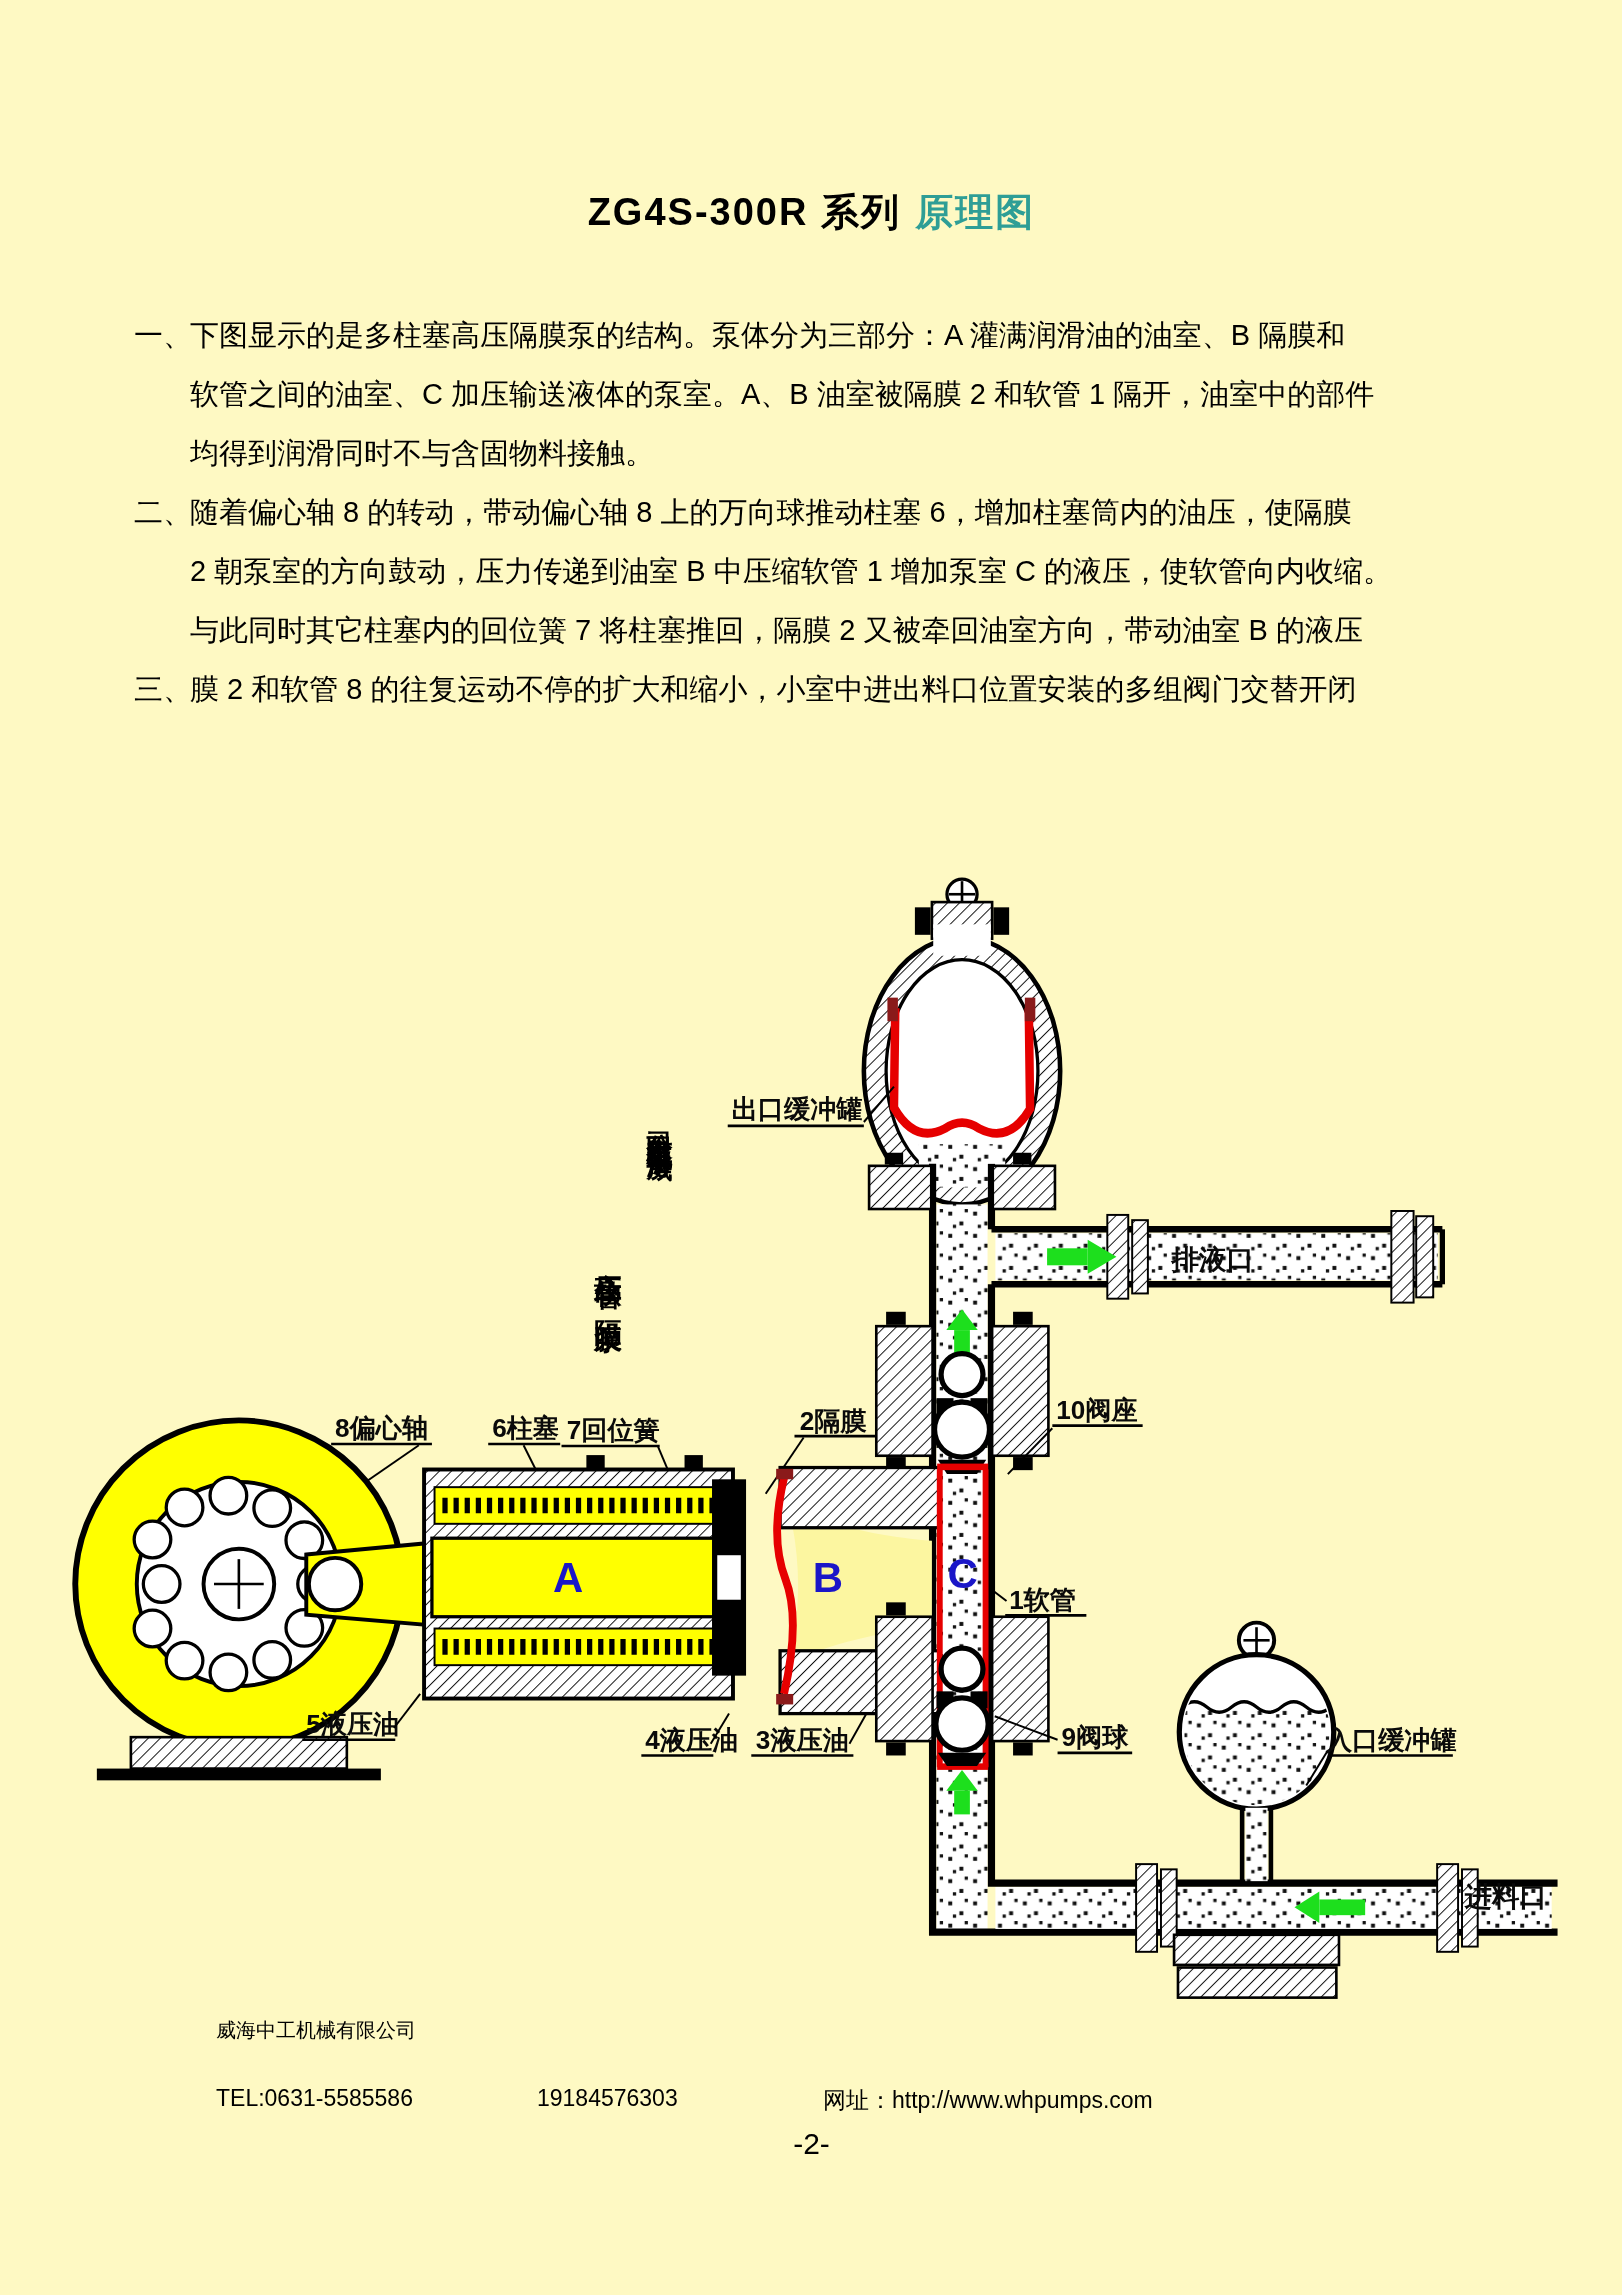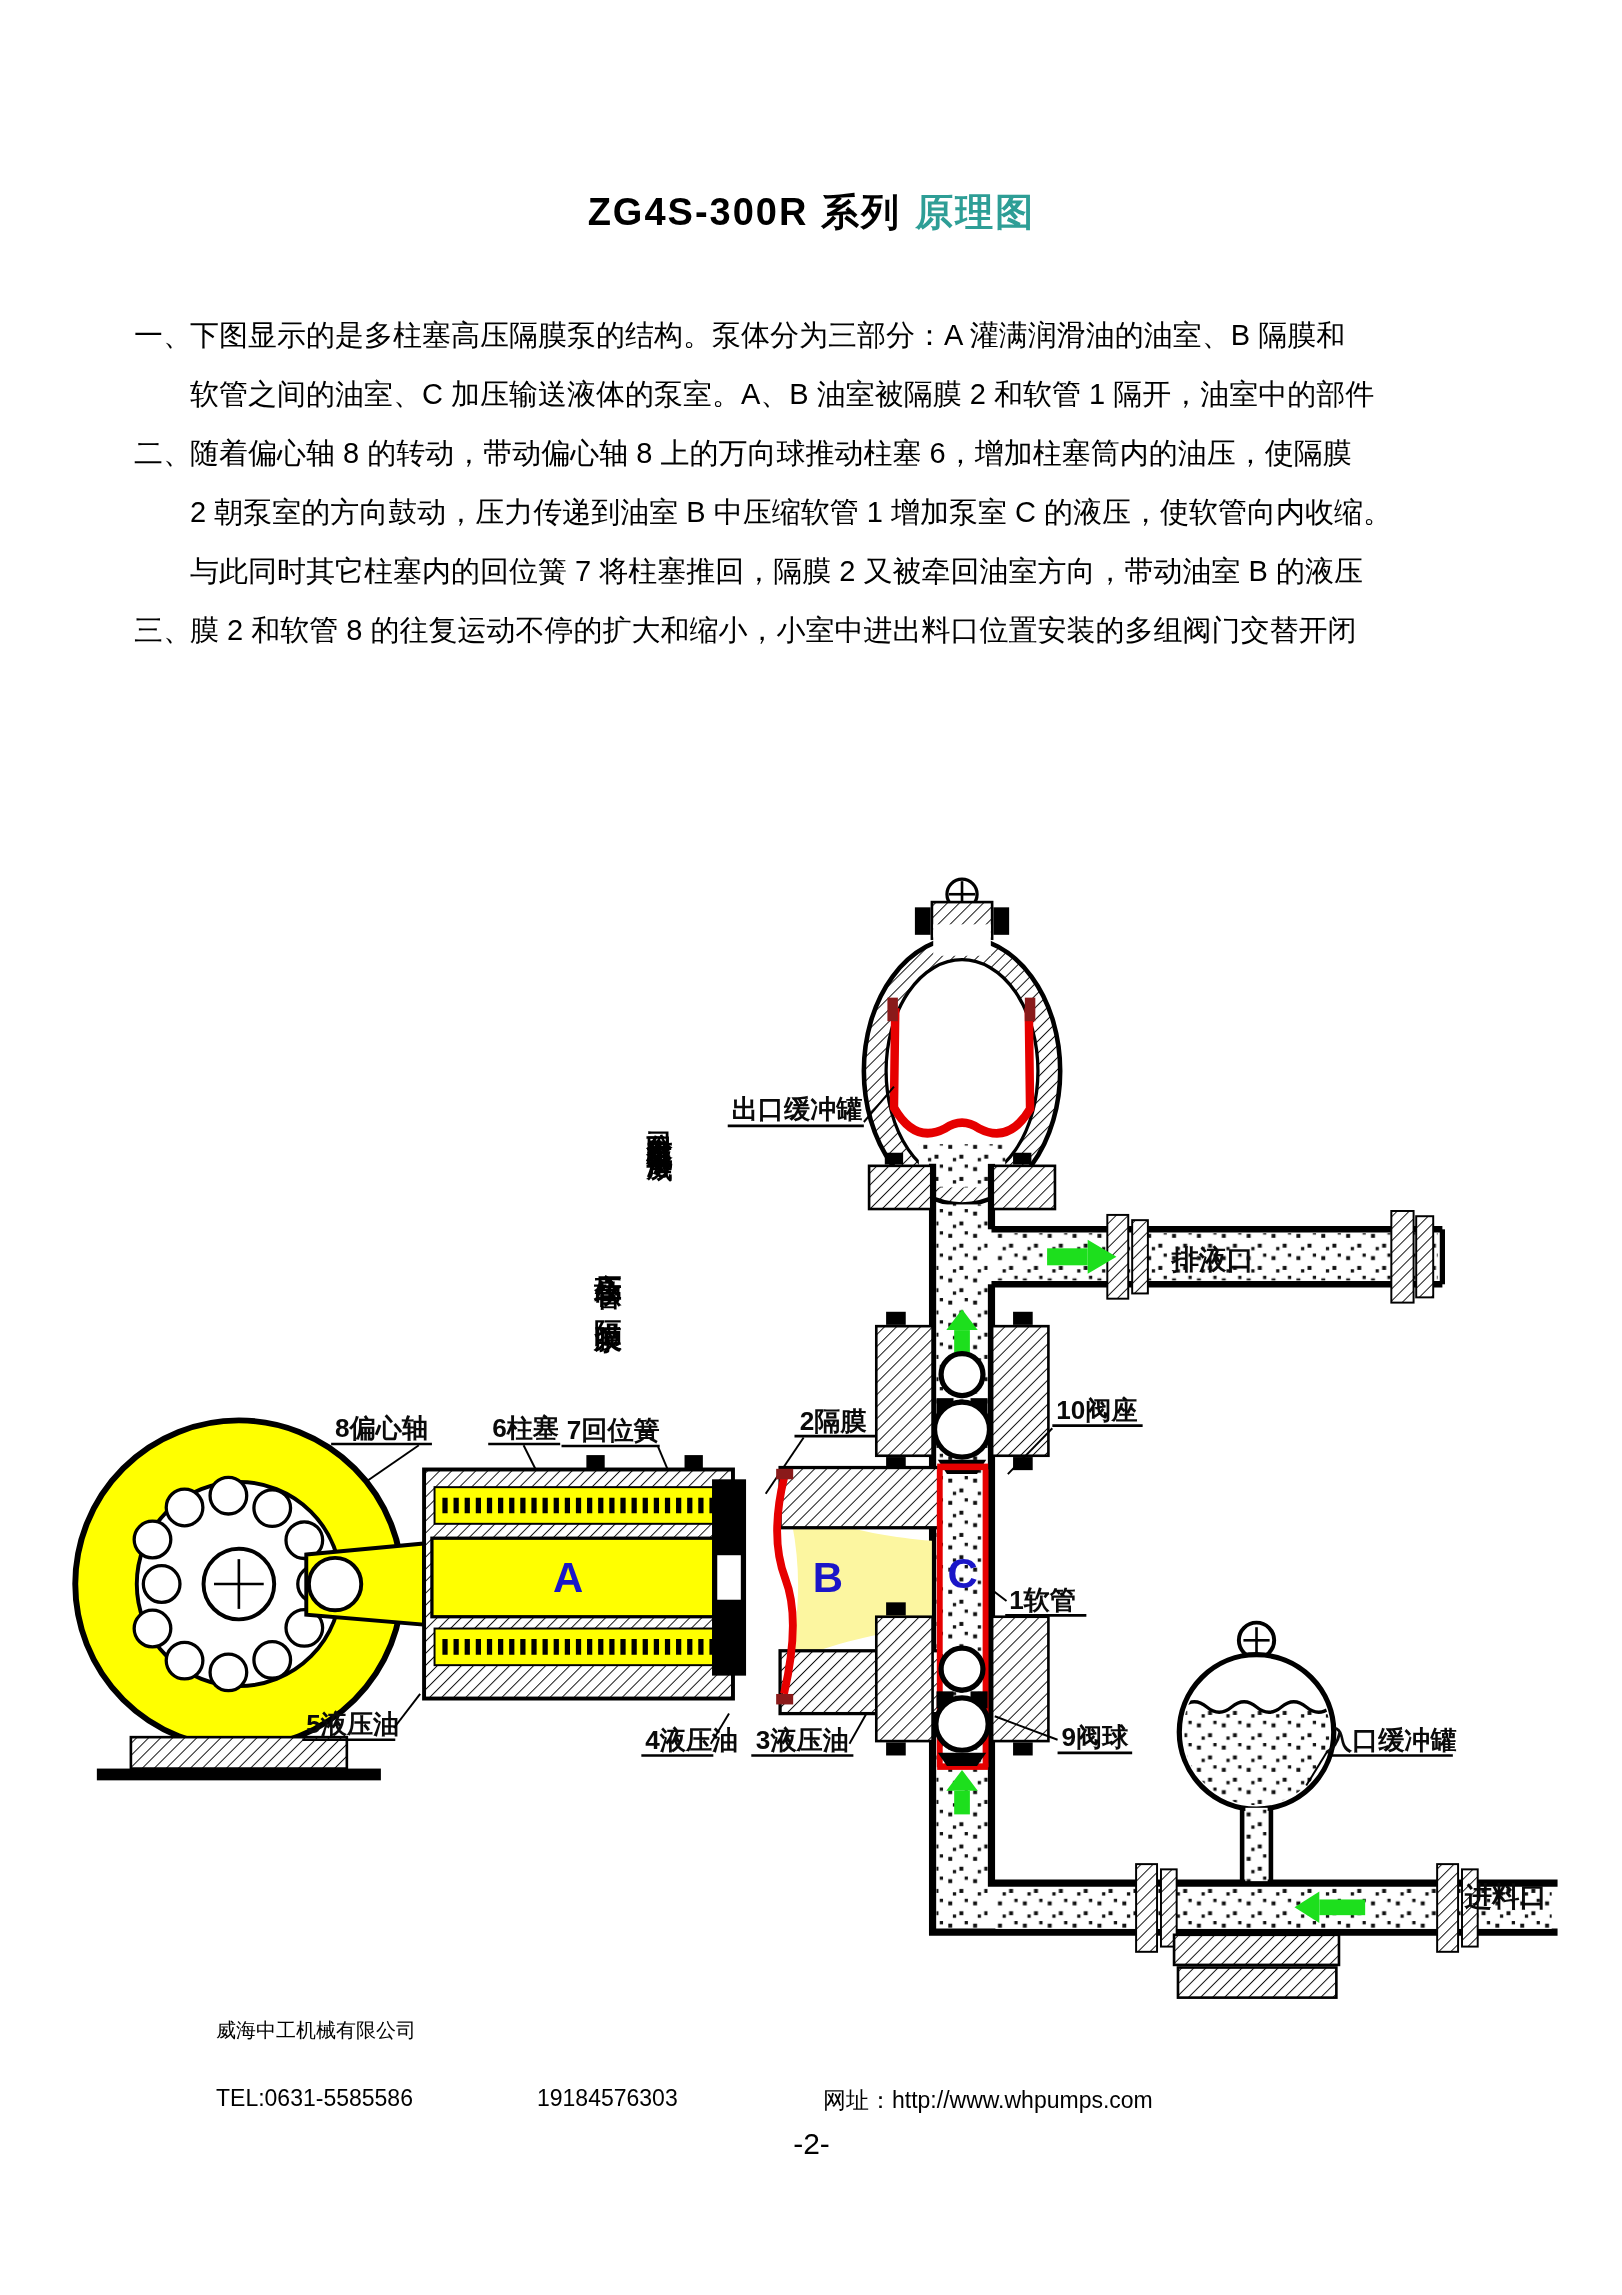--- a/index.html
+++ b/index.html
@@ -1,17 +1,17 @@
 <!DOCTYPE html>
 <html style="font-size:10.5px"><head>
 <meta charset="utf-8">
 <style>
   html,body{margin:0;padding:0;background:#888;}
   .page{
-    position:relative;width:1623px;height:2295px;background:#ffffff;
+    position:relative;width:1623px;height:2295px;background:#fef9c3;
     font-family:"Liberation Sans","DejaVu Sans",sans-serif;color:#000;
     overflow:hidden;margin:0 auto;
   }
   .title{position:absolute;left:0;top:187px;width:1623px;text-align:center;
     font-size:38px;letter-spacing:2px;font-weight:bold;white-space:nowrap;}
   .title .accent{color:#2e9e96;margin-left:14.4px;}
   .body-text{position:absolute;left:134px;top:306px;width:1394px;font-size:29px;line-height:59px;}
   .para{position:relative;padding-left:56px;}
   .para .marker{position:absolute;left:0;top:0;}
   .line{white-space:nowrap;}
@@ -35,20 +35,21 @@
 
   <div class="title">
     <span>ZG4S-300R 系列</span><span class="accent">原理图</span>
   </div>
 
   <div class="body-text">
     <div class="para">
       <span class="marker">一、</span>
       <div class="line">下图显示的是多柱塞高压隔膜泵的结构。泵体分为三部分：A 灌满润滑油的油室、B 隔膜和</div>
       <div class="line">软管之间的油室、C 加压输送液体的泵室。A、B 油室被隔膜 2 和软管 1 隔开，油室中的部件</div>
+      <div class="line">均得到润滑同时不与含固物料接触。</div>
     </div>
     <div class="para">
       <span class="marker">二、</span>
       <div class="line">随着偏心轴 8 的转动，带动偏心轴 8 上的万向球推动柱塞 6，增加柱塞筒内的油压，使隔膜</div>
       <div class="line">2 朝泵室的方向鼓动，压力传递到油室 B 中压缩软管 1 增加泵室 C 的液压，使软管向内收缩。</div>
       <div class="line">与此同时其它柱塞内的回位簧 7 将柱塞推回，隔膜 2 又被牵回油室方向，带动油室 B 的液压</div>
     </div>
     <div class="para">
       <span class="marker">三、</span>
       <div class="line">膜 2 和软管 8 的往复运动不停的扩大和缩小，小室中进出料口位置安装的多组阀门交替开闭</div>

